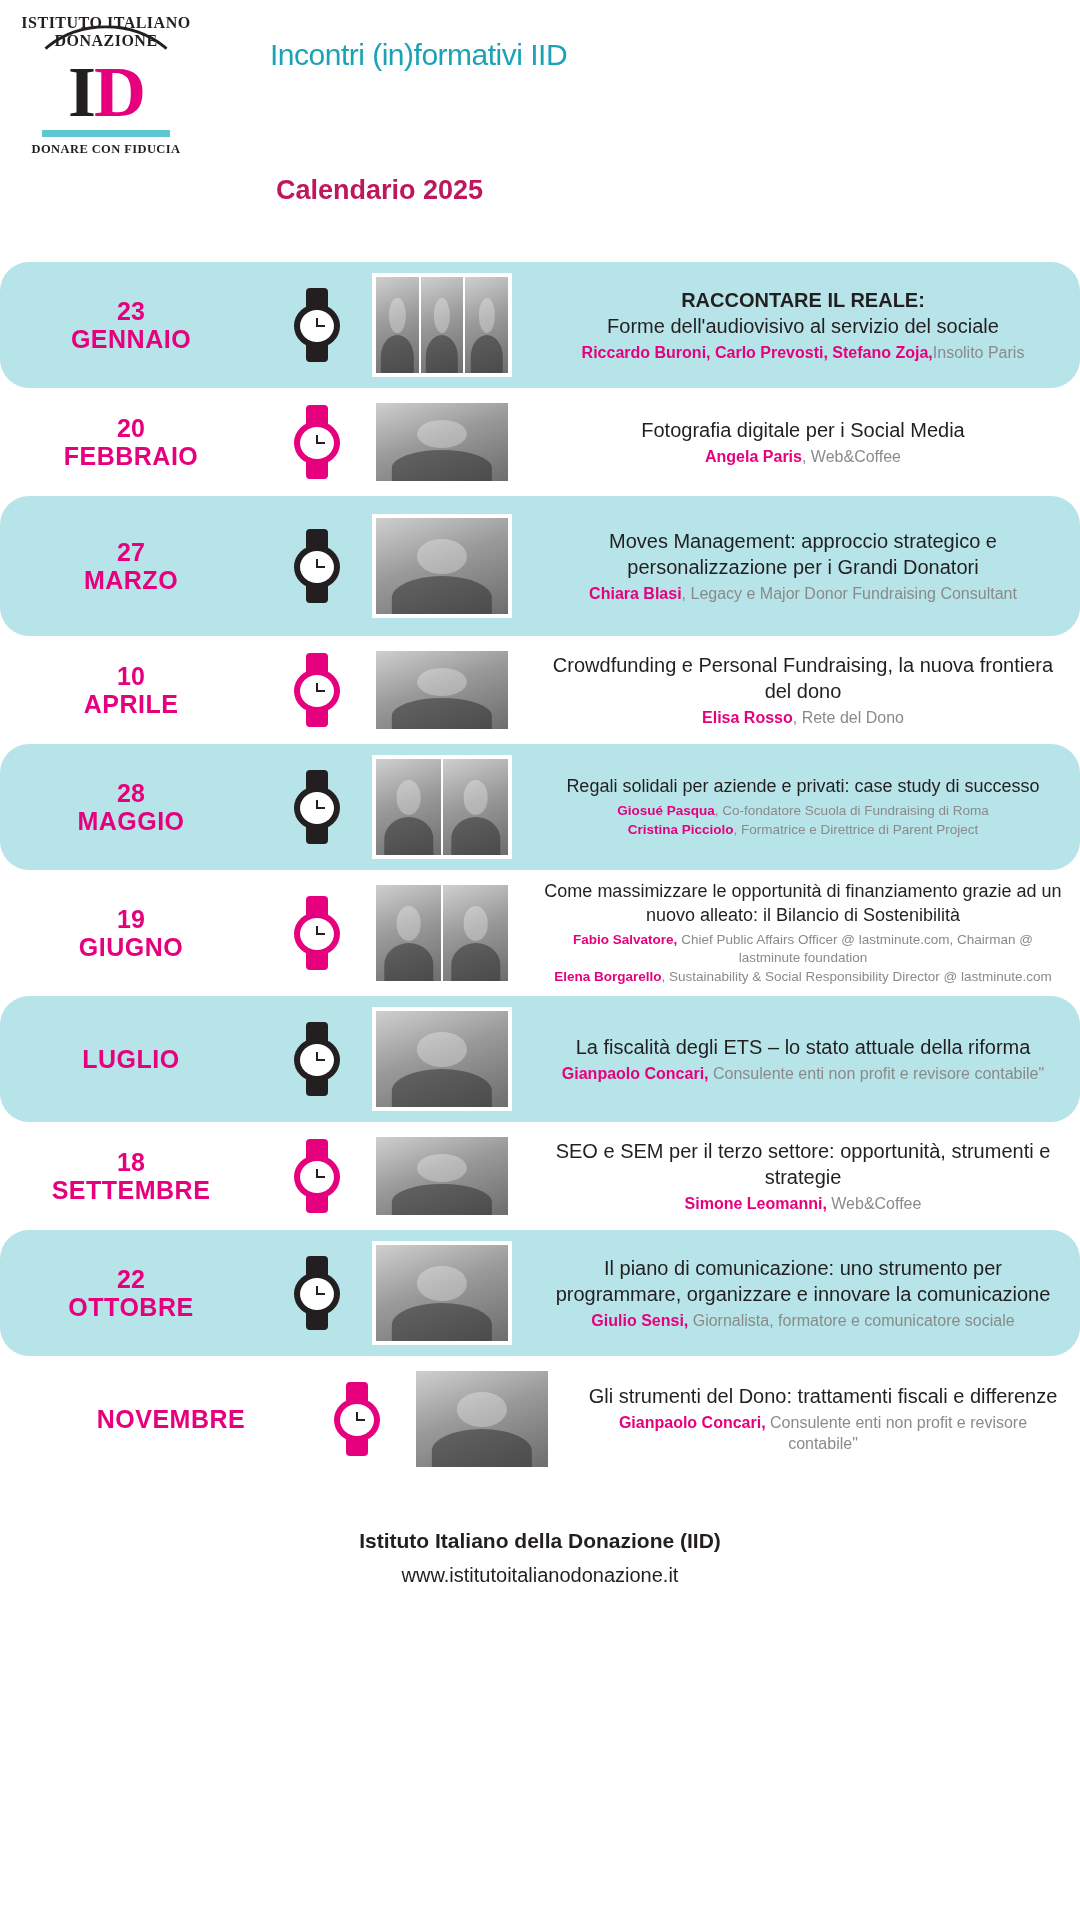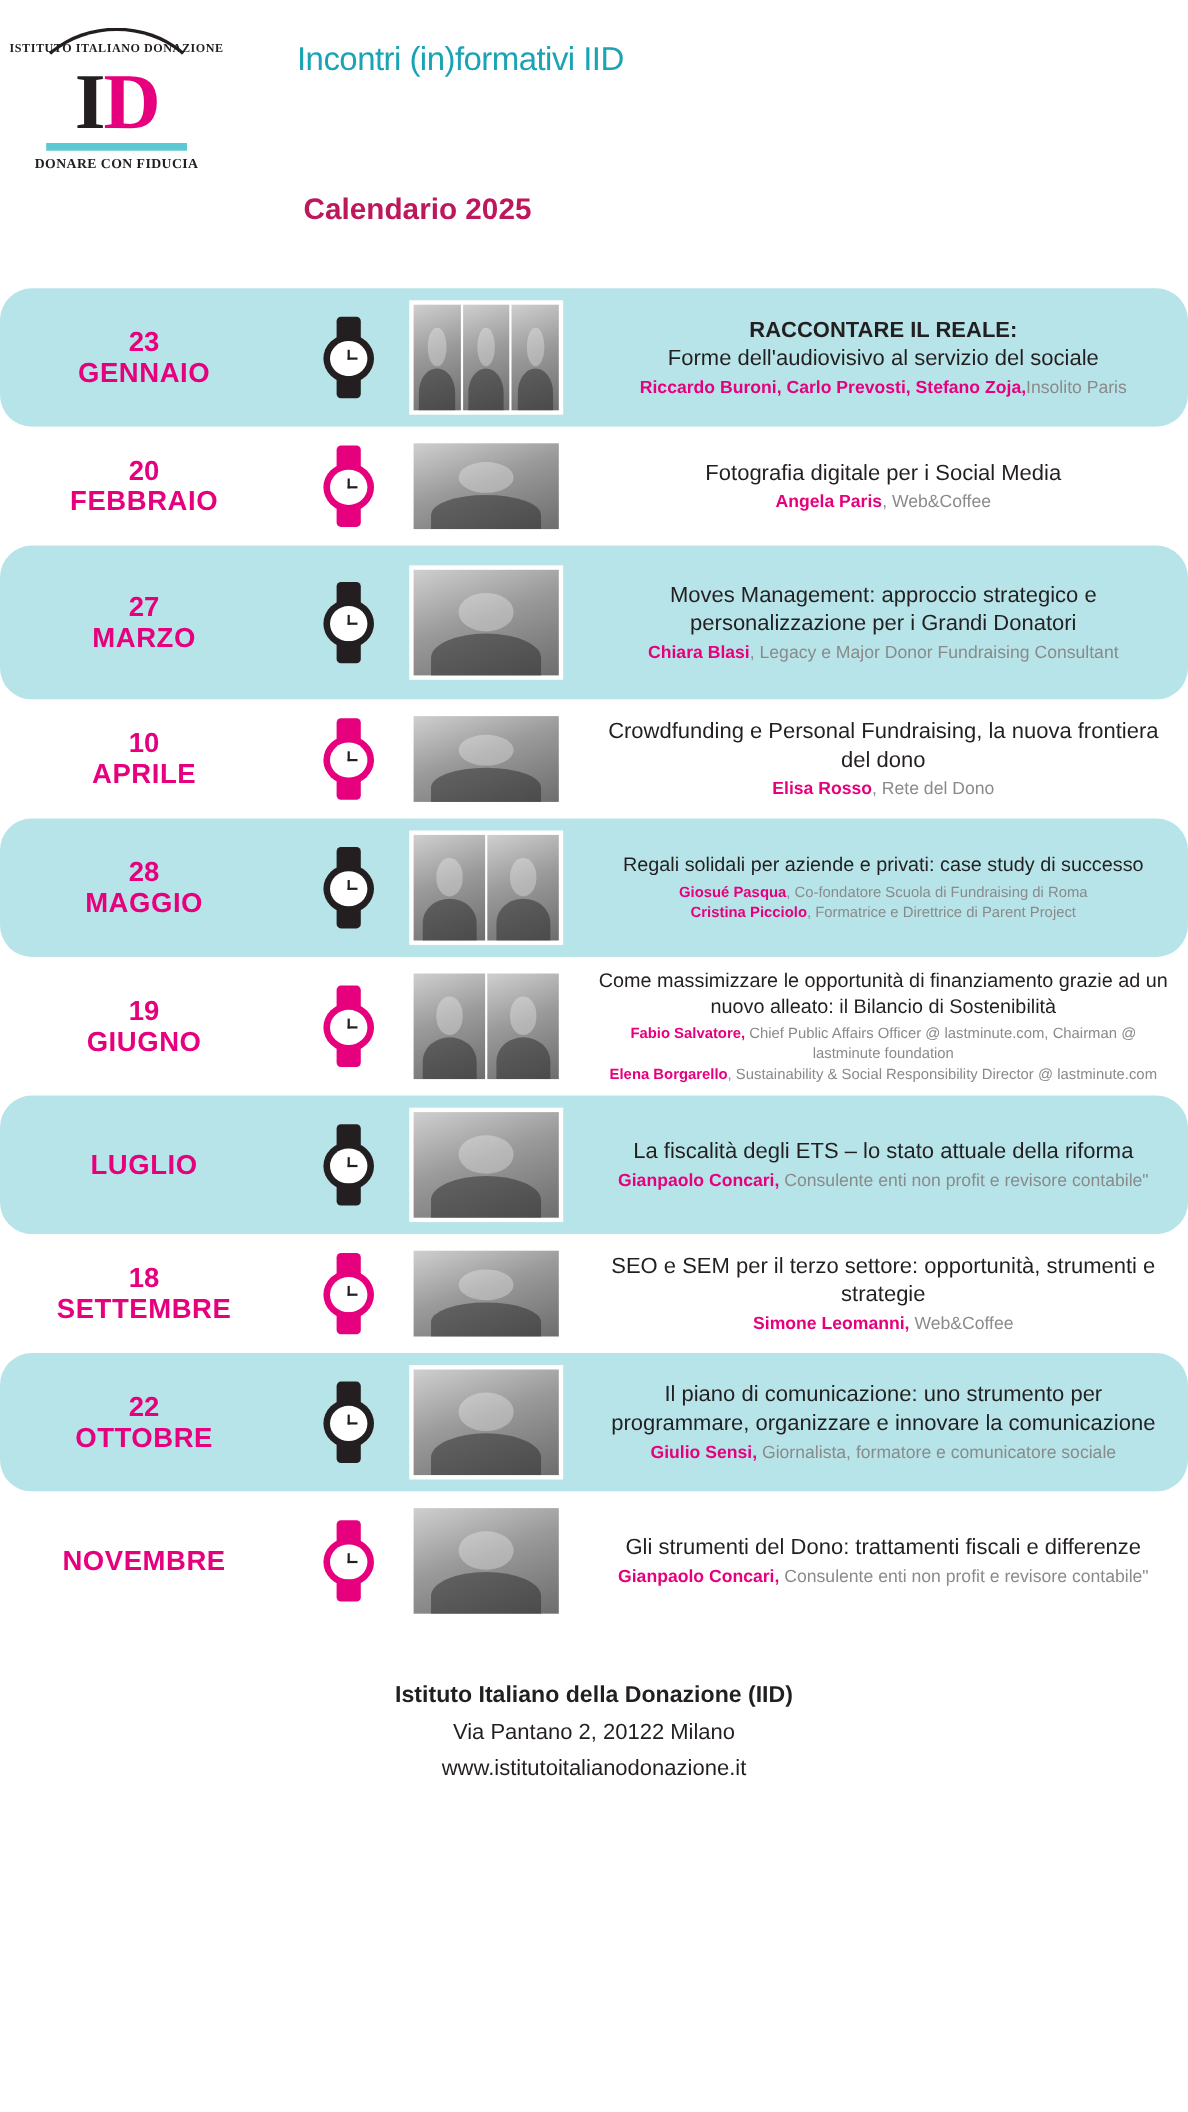--- a/index.html
+++ b/index.html
@@ -33,26 +33,25 @@
     width: 168px; height: 140px;
     border-radius: 50%;
     border: 3px solid #231f20;
     border-bottom-color: transparent;
     border-left-color: transparent;
     border-right-color: transparent;
   }
   .logo-arc-text {
     position:absolute;
     left:0; top:4px; width:196px;
-    font-size: 11px;
+    font-size: 16px;
     font-weight: 700;
     letter-spacing: 0.5px;
     color: #231f20;
     font-family: "Liberation Serif", serif;
-    margin-top: 24px;
   }
   .logo-id {
     position:absolute;
     left:0; top:46px; width:196px;
     font-family: "Liberation Serif", serif;
     font-size: 72px;
     font-weight: 700;
     letter-spacing: -2px;
     line-height: 1;
   }
@@ -487,21 +486,21 @@
         </div>
         <div class="col-text">
           <div class="t-title">
             <div>Il piano di comunicazione: uno strumento per programmare, organizzare e innovare la comunicazione</div>
           </div>
           <div class="t-speakers">
             <div><span class="name">Giulio Sensi,</span><span class="role"> Giornalista, formatore e comunicatore sociale</span></div>
           </div>
         </div>
       </div>
-      <div class="row plain" style="height: 126px;">
+      <div class="row plain" style="height: 126px; padding-left: 40px;">
         <div class="col-date">
           <span class="d-month">NOVEMBRE</span>
         </div>
         <div class="col-watch">
           <div class="watch">
             <div class="strap-top" style="background: rgb(230, 0, 126);"></div>
             <div class="case" style="background: rgb(230, 0, 126);"></div>
             <div class="face"></div>
             <div class="hand-h"></div>
             <div class="hand-m"></div>
@@ -519,17 +518,16 @@
           </div>
           <div class="t-speakers">
             <div><span class="name">Gianpaolo Concari,</span><span class="role"> Consulente enti non profit e revisore contabile"</span></div>
           </div>
         </div>
       </div>
     </div>
 
   <div class="footer">
     <div class="f1">Istituto Italiano della Donazione (IID)</div>
-    <div>Via Pantano 2, 20122 Milano</div>
     <div>www.istitutoitalianodonazione.it</div>
   </div>
 
 </div>
 
 </body></html>

